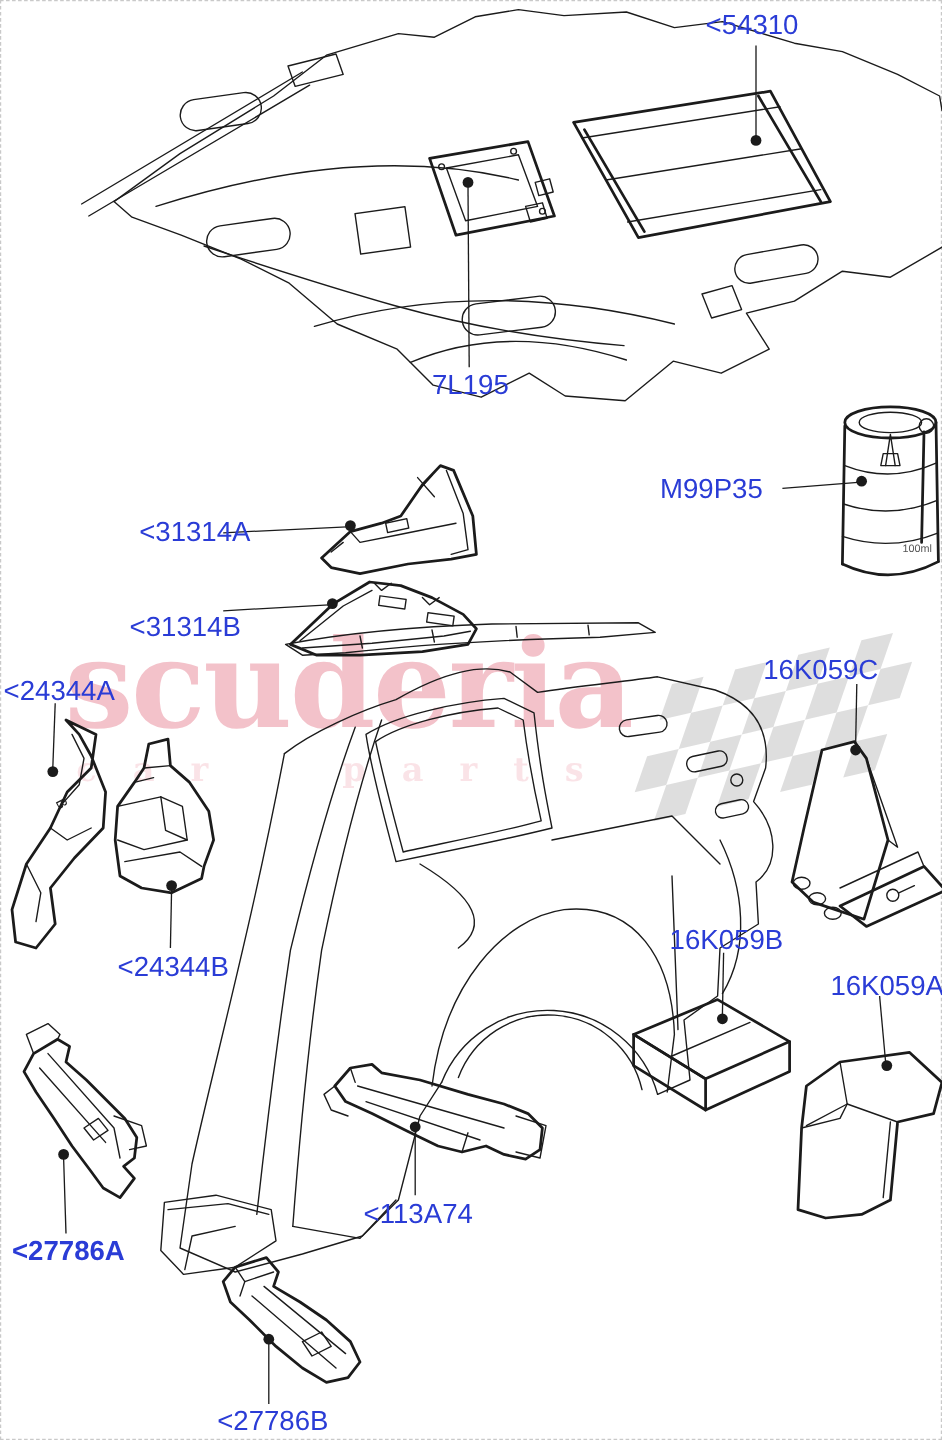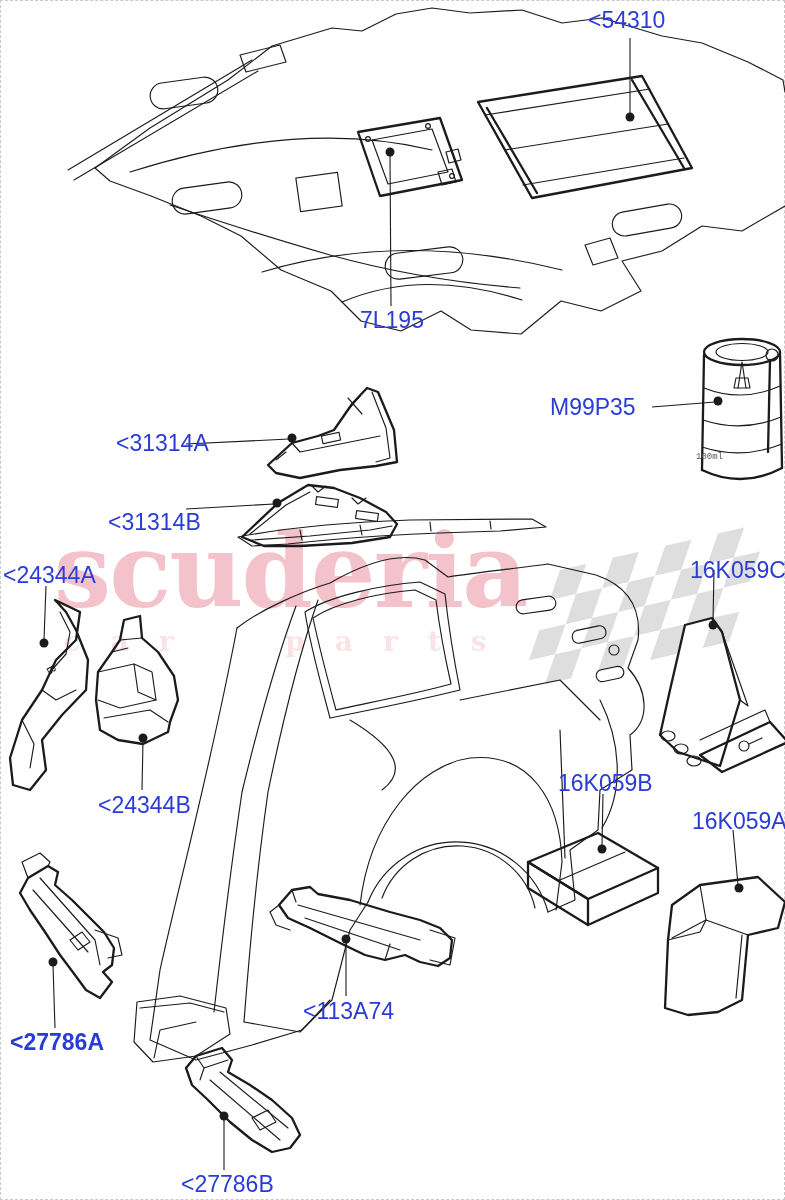--- a/index.html
+++ b/index.html
@@ -294,29 +294,29 @@
     <g>
       <path class="leader" d="M 55,1028 L 53,965"></path>
         <circle class="dot" cx="53" cy="962" r="4.5"></circle>
     </g>
     <g>
       <path class="leader" d="M 224,1170 L 224,1119"></path>
         <circle class="dot" cx="224" cy="1116" r="4.5"></circle>
     </g>
   </svg>
 
-  <div class="tinytxt" style="left:696px;top:452px;font-family:Liberation Mono, monospace;">100ml</div>
+  <div class="tinytxt" style="left:752px;top:452px;">100ml</div>
 
   <div class="plabel" style="left:588px;top:8px;">&lt;54310</div>
   <div class="plabel" style="left:360px;top:308px;">7L195</div>
   <div class="plabel" style="left:550px;top:395px;">M99P35</div>
   <div class="plabel" style="left:116px;top:431px;">&lt;31314A</div>
   <div class="plabel" style="left:108px;top:496px;margin-top:14px;">&lt;31314B</div>
   <div class="plabel" style="left:3px;top:563px;">&lt;24344A</div>
   <div class="plabel" style="left:98px;top:793px;">&lt;24344B</div>
-  <div class="plabel" style="left:690px;top:546px;margin-top:12px;">16K059C</div>
+  <div class="plabel" style="left:636px;top:546px;">16K059C</div>
   <div class="plabel" style="left:558px;top:771px;">16K059B</div>
   <div class="plabel" style="left:692px;top:809px;">16K059A</div>
   <div class="plabel" style="left:303px;top:999px;">&lt;113A74</div>
   <div class="plabel" style="left:10px;top:1030px;font-weight:bold;">&lt;27786A</div>
   <div class="plabel" style="left:181px;top:1172px;">&lt;27786B</div>
 
 </div>
 
 </body></html>

